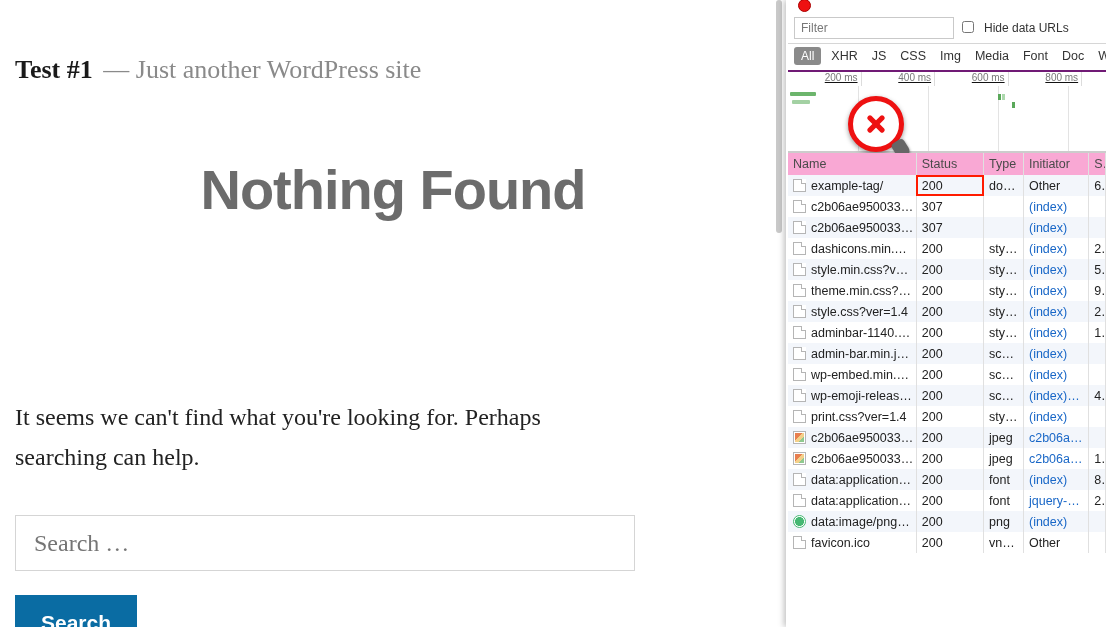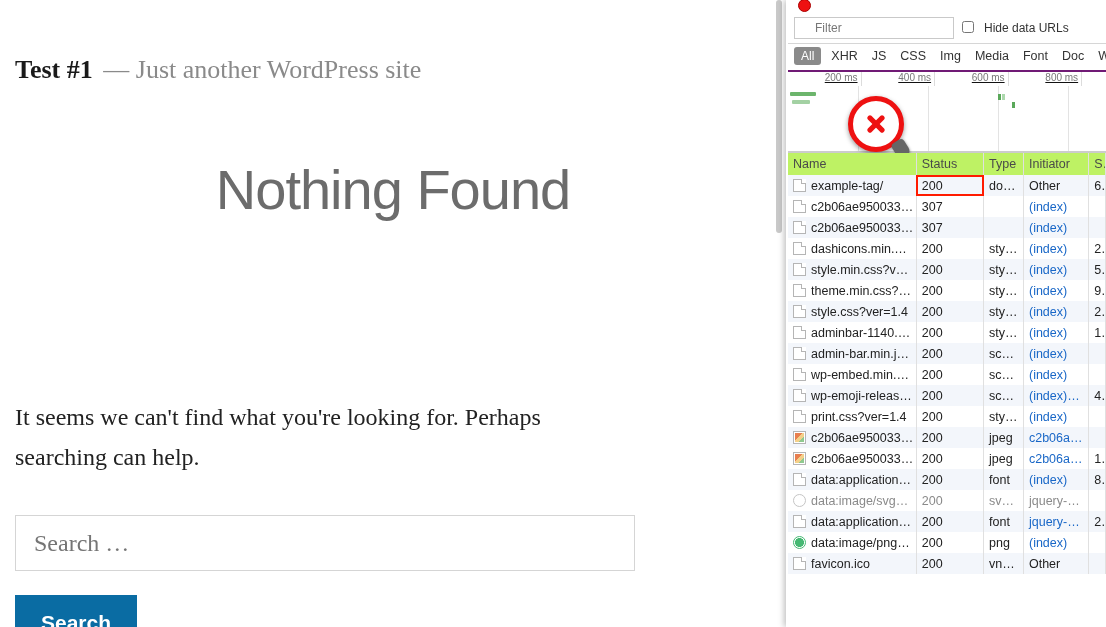--- a/index.html
+++ b/index.html
@@ -5,31 +5,31 @@
   * { margin: 0; padding: 0; box-sizing: border-box; }
   html, body { width: 1106px; height: 627px; font-family: -apple-system, "Helvetica Neue", Arial, sans-serif; color:#111; background:#fff; overflow:hidden; }
   .root { display:flex; width:100%; height:100%; }
   
   .page-wrap { width:904px; height:100%; position:relative; }
   .page { width:100%; height:100%; padding:55px 15px 0 15px; font-family: Georgia, "Times New Roman", serif; }
   .scrollbar { position:absolute; right:4px; top:0; width:6px; height:233px; background:#c9c9c9; border-radius:4px; }
   .site-title { font-size:26px; font-weight:700; color:#1a1a1a; font-family: Georgia, serif; }
   .site-tagline { font-size:26px; font-weight:400; color:#8a8a8a; }
   .dash { color:#8a8a8a; font-weight:400; }
-  .nothing { margin-top:72px; text-align:center; font-family:-apple-system, "Helvetica Neue", Arial, sans-serif; font-size:56px; font-weight:400; color:#6c6c6c; letter-spacing:-1px; }
+  .nothing { margin-top:72px; text-align:center; font-family:-apple-system, "Helvetica Neue", Arial, sans-serif; font-size:56px; font-weight:700; color:#6c6c6c; letter-spacing:-1px; }
   .notfound-text { margin-top:175px; font-size:24px; line-height:40px; color:#222; font-family: Georgia, serif; width: 620px; }
   .search-form { margin-top:38px; width:620px; }
   .search-input { width:100%; height:56px; border:1px solid #d5d5d5; font-size:24px; padding:0 18px; font-family: Georgia, serif; color:#777; }
   .search-btn { margin-top:24px; height:56px; padding:0 26px; background:#0a6ca3; color:#fff; border:none; font-family:-apple-system, Arial, sans-serif; font-size:21px; font-weight:600; cursor:pointer; }
   
   .dev { width:320px; height:100%; border-left:2px solid #fff; box-shadow: -2px 0 6px rgba(0,0,0,0.25); background:#fff; font-family:-apple-system, "Helvetica Neue", Arial, sans-serif; font-size:12px; position:relative; display:flex; flex-direction:column; }
   .dev-top-icons { height:12px; display:flex; align-items:flex-end; gap:18px; padding:0 10px; }
   .rec-dot { width:13px; height:13px; border-radius:50%; background:#e11; border:1px solid #a00; }
   .dev-toolbar { display:flex; align-items:center; gap:8px; padding:4px 6px; border-bottom:1px solid #d6d6d6; height:32px; }
-  .filter-box { flex:0 0 160px; height:22px; border:1px solid #c9c9c9; padding:0 20px; display:flex; align-items:center; color:#777; font-size:12px; }
+  .filter-box { flex:0 0 160px; height:22px; border:1px solid #c9c9c9; padding:0 6px; display:flex; align-items:center; color:#777; font-size:12px; }
   .hide-urls { display:flex; align-items:flex-start; gap:10px; color:#333; font-size:12px; }
   .hide-urls input { width:12px; height:12px; }
   .type-filters { display:flex; align-items:center; gap:6px; padding:3px 6px 5px 6px; border-bottom:2px solid #701a75; font-size:12.5px; color:#333; }
   .type-filters span { padding:2px 4px; cursor:pointer; }
   .chip-all { background:#8a8a8a; color:#fff; border-radius:3px; padding:2px 7px !important; font-size:12px; }
   
   .ruler-wrap { border-bottom:1px solid #ccc; }
   .ruler { position:relative; height:14px; display:flex;text-decoration:underline; }
   .ruler .tick { flex:1; border-right:1px solid #dcdcdc; text-align:right; padding-right:3px; font-size:10px; color:#777; }
   .ruler .tick:last-child { border-right:none; }
@@ -40,21 +40,21 @@
   .magnifier { position:absolute; left:60px; top:10px; width:56px; height:56px; }
   .magnifier .ring { position:absolute; inset:0; border:5px solid #e11; border-radius:50%; background:#fff; box-shadow:0 2px 5px rgba(0,0,0,0.4); }
   .magnifier .xline { position:absolute; left:50%; top:50%; width:22px; height:5px; background:#e11; border-radius:2px; transform-origin:center; }
   .magnifier .xline.a { transform:translate(-50%,-50%) rotate(45deg); }
   .magnifier .xline.b { transform:translate(-50%,-50%) rotate(-45deg); }
   .magnifier .handle { position:absolute; right:-4px; bottom:-6px; width:14px; height:18px; background:#666; border-radius:4px 4px 6px 6px; transform:rotate(-32deg); box-shadow:0 1px 3px rgba(0,0,0,0.4); }
   
   .net-table { flex:1; overflow:hidden; }
   table { width:100%; border-collapse:collapse; table-layout:fixed; font-size:12.5px; }
   th, td { text-align:left; padding:0 5px; border-right:1px solid #e0e0e0; height:21px; white-space:nowrap; overflow:hidden; text-overflow:ellipsis; color:#222; }
-  thead th { background:#bef264; height:22px; font-weight:400; color:#4a4a4a; position:sticky; top:0; }
+  thead th { background:#f9a8d4; height:22px; font-weight:400; color:#4a4a4a; position:sticky; top:0; }
   tbody tr:nth-child(odd) { background:#f3f6fb; }
   tbody tr:nth-child(even) { background:#fff; }
   .col-name { width:122px; }
   .col-status { width:64px; }
   .col-type { width:38px; }
   .col-initiator { width:62px; }
   .col-s { width:16px; }
   .namecell { display:flex; align-items:center; gap:5px; height:21px; }
   .fico { width:13px; height:13px; border:1px solid #b5b5b5; background:#fff; position:relative; flex-shrink:0; }
   .fico::after { content:""; position:absolute; right:-1px; top:-1px; width:4px; height:4px; background:#fff; border-left:1px solid #b5b5b5; border-bottom:1px solid #b5b5b5; }
@@ -337,32 +337,20 @@
                 <div class="namecell">
                   <span class="fico"></span>
                   <span>data:application…</span>
                 </div>
               </td>
               <td class="status">200</td>
               <td>font</td>
               <td class="ini">(index)</td>
               <td>8</td>
             </tr>
-            <tr class="greyed">
-              <td>
-                <div class="namecell">
-                  <span class="fico data"></span>
-                  <span>data:image/svg…</span>
-                </div>
-              </td>
-              <td class="status">200</td>
-              <td>sv…</td>
-              <td class="ini">jquery-…</td>
-              <td></td>
-            </tr>
             <tr>
               <td>
                 <div class="namecell">
                   <span class="fico"></span>
                   <span>data:application…</span>
                 </div>
               </td>
               <td class="status">200</td>
               <td>font</td>
               <td class="ini">jquery-…</td>

